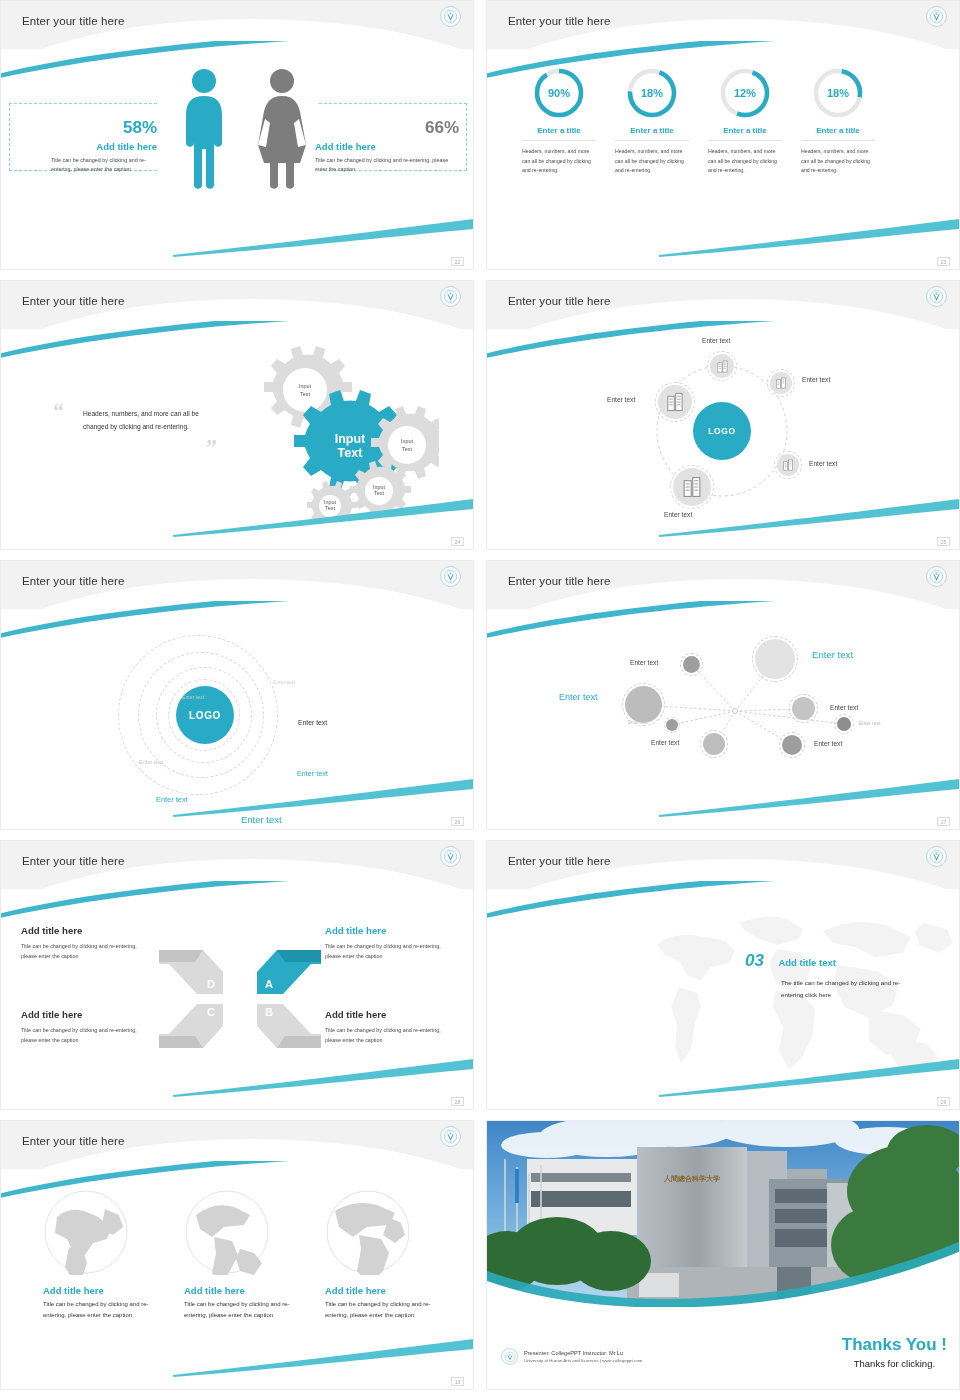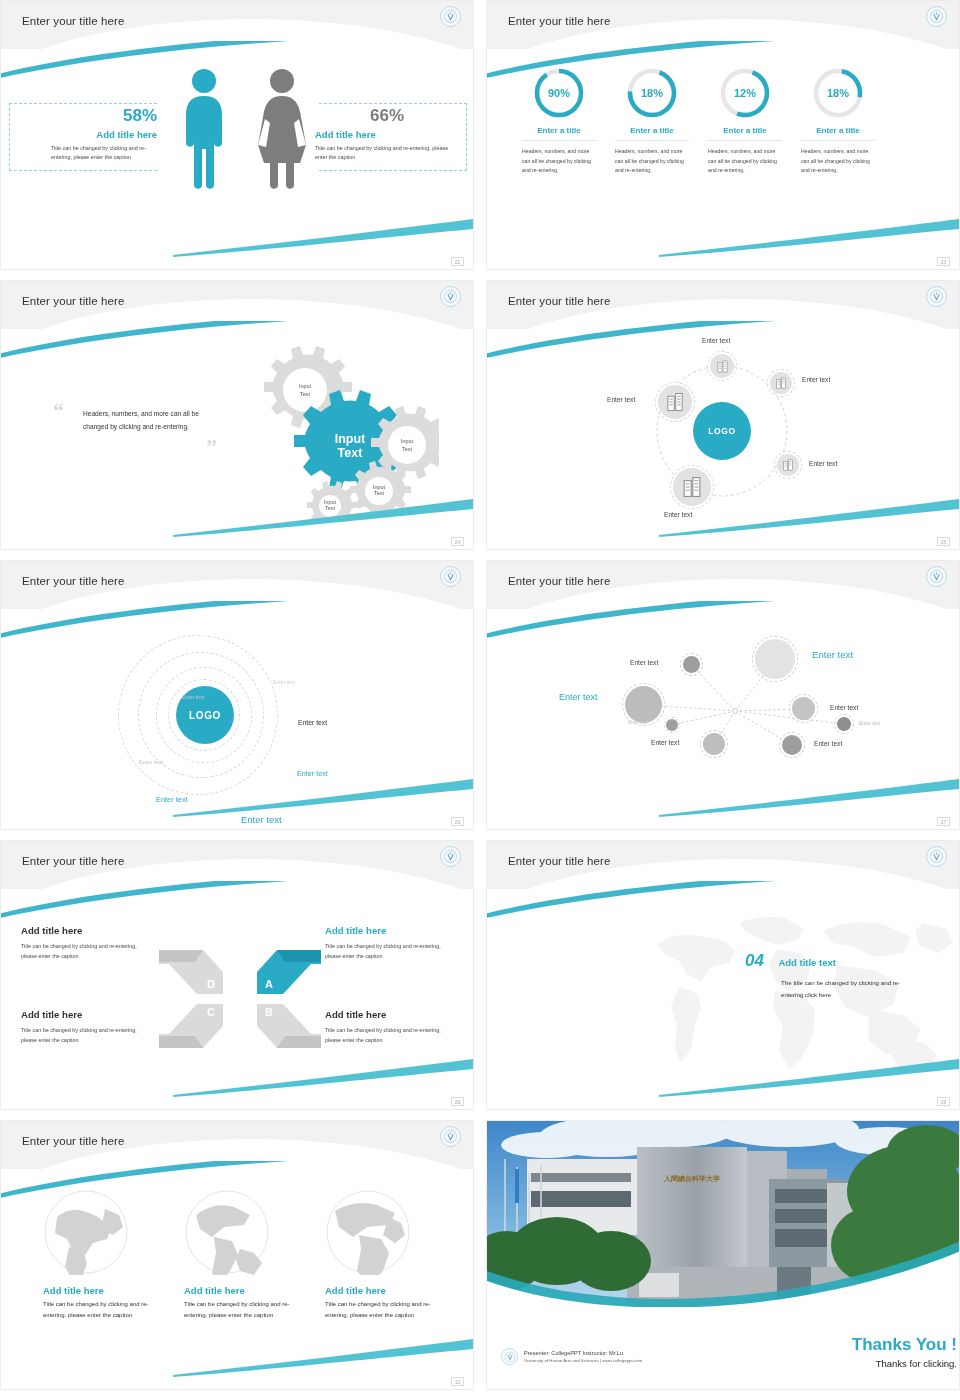--- a/index.html
+++ b/index.html
@@ -74,21 +74,21 @@
   }
   .body { position: absolute; left:0; top:48px; width:474px; height:210px; z-index: 2;}
 
   .teal { color: #29abc5; }
   .grey-t { color: #7d7d7d; }
   .cap { font-size: 5.4px; color: #4a4a4a; line-height: 1.75; }
 
   
   .s1-wrap { position:absolute; left:0; top:0; width:474px; height:210px; }
   .s1-fig { position:absolute; top:18px; }
-  .s1-block { position:absolute; top:58px; width:148px; }
+  .s1-block { position:absolute; top:70px; width:148px; }
   .s1-pct { font-size:17px; font-weight:bold; line-height:1; text-align:right;}
   .s1-sub { font-size:9.5px; font-weight:bold; margin-top:5px; color:#29abc5;}
   .s1-dash { position:absolute; border:1px dashed #8dd3e2; }
 
   
   .donut-col { position:absolute; top:18px; width:92px; text-align:center; }
   .donut { width:52px; height:52px; margin:0 auto; position:relative; }
   .donut svg { display:block; }
   .donut-val {
     position:absolute; inset:0; display:flex; align-items:center; justify-content:center;
@@ -176,21 +176,21 @@
             <path d="M26 29 C 14 29, 9 36, 7 50 L2 78 L8 96 L14 96 L14 118 C14 123, 22 123, 22 118 L22 96 L30 96 L30 118 C30 123, 38 123, 38 118 L38 96 L44 96 L50 78 L45 50 C43 36, 38 29, 26 29 Z" fill="#7d7d7d"></path>
             <path d="M9 52 L2 78 L10 80 L14 56 Z M43 52 L50 78 L42 80 L38 56 Z" fill="#ffffff"></path>
           </svg>
         </div>
         <div class="s1-block" style="left:16px; text-align:right; padding-right:8px;">
           <div class="s1-pct teal">58%</div>
           <div class="s1-sub">Add title here</div>
           <div class="cap" style="margin-top:4px; text-align:left; padding-left:34px;">Title can be changed by clicking and re-entering, please enter the caption</div>
         </div>
         <div class="s1-block" style="left:310px; padding-left:4px;">
-          <div class="s1-pct grey-t" style="text-align:center;">66%</div>
+          <div class="s1-pct grey-t" style="text-align:right;">66%</div>
           <div class="s1-sub">Add title here</div>
           <div class="cap" style="margin-top:4px;">Title can be changed by clicking and re-entering, please enter the caption</div>
         </div>
       </div>
     </div>
     <div class="page-num">22</div>
   </div>
 
   <div class="slide">
     <div class="hdr">
@@ -580,21 +580,21 @@
           <path d="M148 86 l26 2 14 16 -2 26 -12 24 -12 10 -10 -18 4 -24 -10 -20 z"></path>
           <path d="M196 26 q30-14 62-6 l26 12 -8 16 -28 4 -20 -10 -22 -4 z"></path>
           <path d="M210 60 l40 6 22 14 -6 20 -26 12 -22 -10 -12 -22 z"></path>
           <path d="M242 104 l34 6 18 14 -8 18 -26 8 -18 -14 z"></path>
           <path d="M268 134 l30 4 12 12 -10 14 -26 2 -10 -16 z"></path>
           <path d="M296 18 l24 6 6 14 -14 10 -20 -8 -4 -14 z"></path>
         </g>
       </svg>
 
       <div style="position:absolute; left:258px; top:62px;">
-        <span class="bignum">04</span>
+        <span class="bignum">03</span>
         <span style="font-size:9.5px; font-weight:bold; color:#29abc5; margin-left:10px;">Add title text</span>
         <div style="font-size:6.2px; color:#333; line-height:1.95; margin-top:6px; margin-left:36px; width:132px;">The title can be changed by clicking and re-entering click here</div>
       </div>
     </div>
     <div class="page-num">29</div>
   </div>
 
   <div class="slide">
     <div class="hdr">
         <div class="hdr-curve"></div>
@@ -735,19 +735,19 @@
             <path d="M6.4 7 L10 14.2 L13.6 7" fill="none" stroke="#5a9ec4" stroke-width="1.4"></path>
             <path d="M10 4.6 L10 8.2 M8.3 5.6 L11.7 5.6" stroke="#7fb4d3" stroke-width=".8"></path>
           </svg>
       </div>
       <div>
         <div class="ft-line1">Presenter: CollegePPT   Instructor: Mr.Lu</div>
         <div class="ft-line2">University of Hunan Arts and Sciences  |  www.collegeppt.com</div>
       </div>
     </div>
 
-    <div style="position:absolute; right:2px; bottom:20px; text-align:right;">
+    <div style="position:absolute; right:12px; bottom:20px; text-align:center;">
       <div class="thanks-big">Thanks You !</div>
       <div class="thanks-sub">Thanks for clicking.</div>
     </div>
   </div>
 
 </div>
 
 </body></html>

